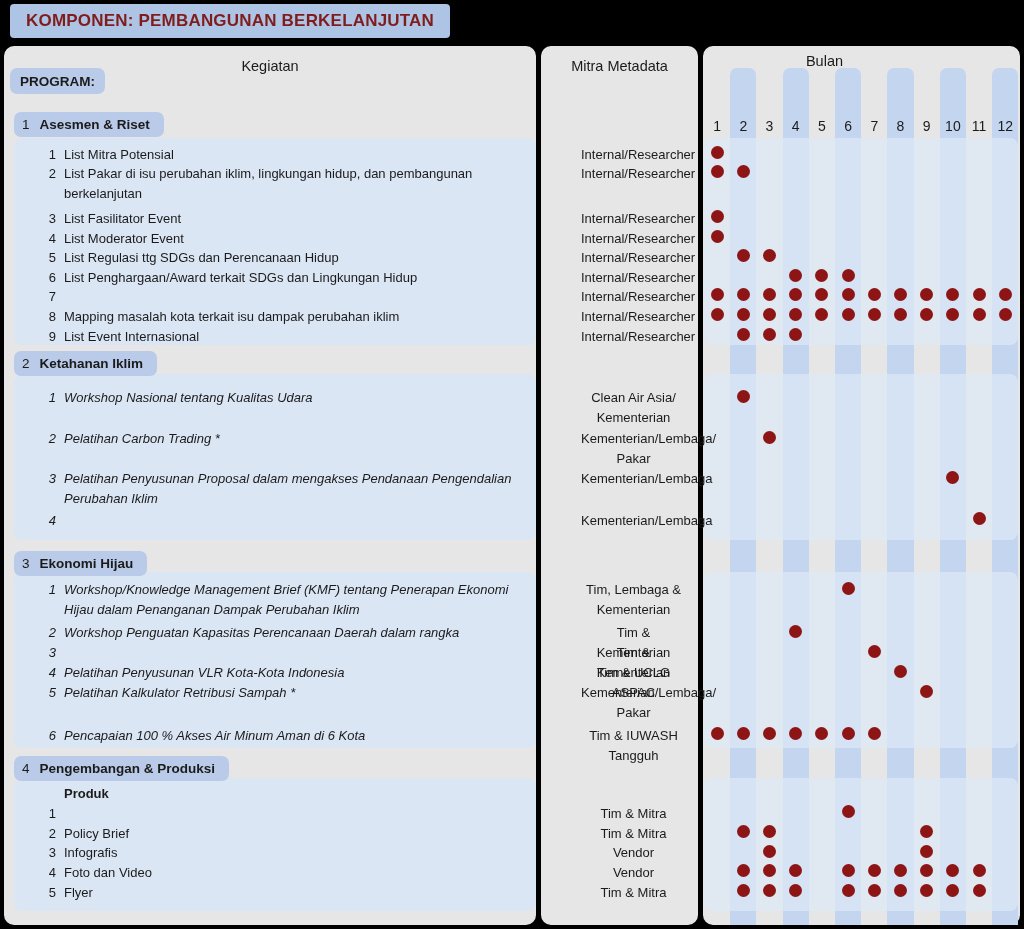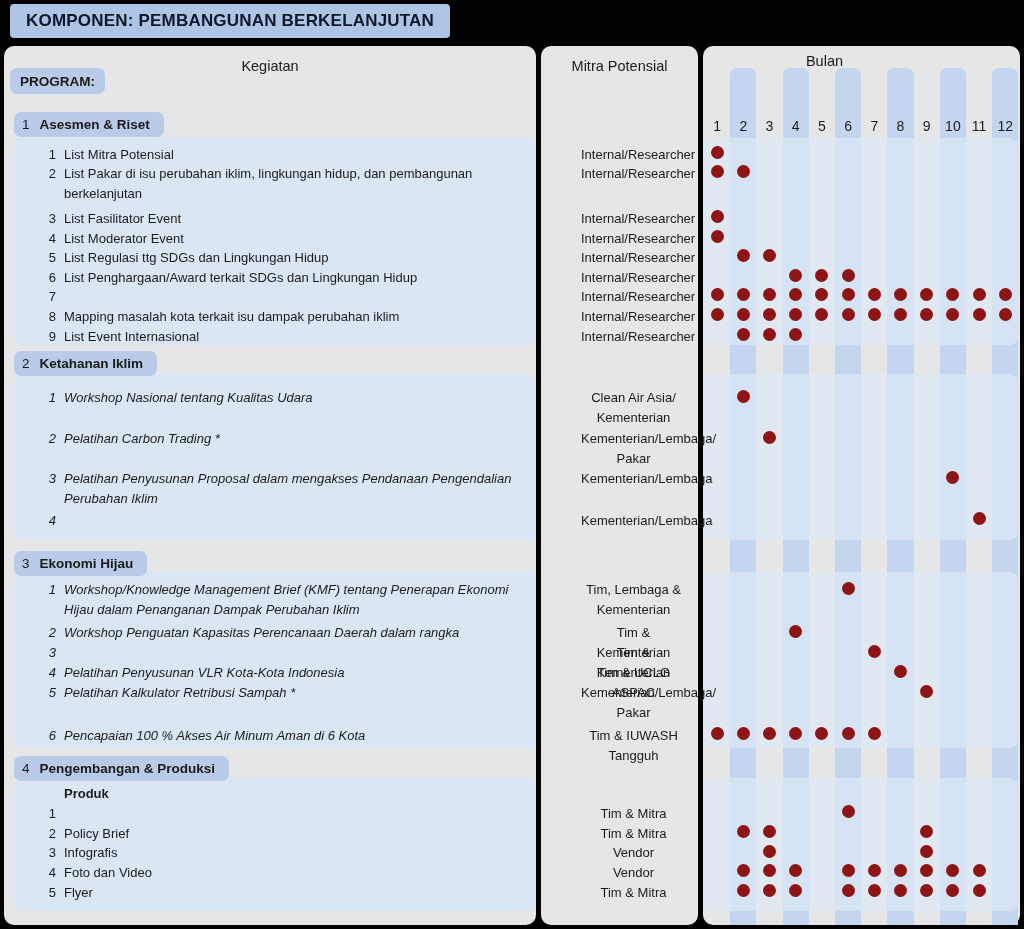--- a/index.html
+++ b/index.html
@@ -21,21 +21,21 @@
     position: absolute;
     left: 10px; top: 4px;
     height: 34px;
     padding: 0 16px;
     display: flex; align-items: center;
     background: #aec4e4;
     border-radius: 4px;
     font-size: 17px;
     font-weight: bold;
     letter-spacing: 0.2px;
-    color: #0f172a;
+    color: #7f1d1d;
     white-space: nowrap;
   }
 
   
   .panel {
     position: absolute;
     background: #e6e6e6;
     border-radius: 10px;
   }
   #panel-left   { left: 4px;   top: 46px; width: 532px; height: 879px; }
@@ -208,38 +208,38 @@
       <div class="grp-bg" style="left: 14px; top: 778px; width: 522px; height: 133px;"></div>
       <div class="body-wash" style="left: 704px; top: 778px; width: 314px; height: 133px;"></div>
     </div>
 
   <div id="gutters">
       <div class="gap" style="left: 536px; top: 46px; width: 5px; height: 879px;"></div>
       <div class="gap" style="left: 698px; top: 46px; width: 5px; height: 879px;"></div>
     </div>
 
   <div class="hdr" id="hdr-kegiatan">Kegiatan</div>
-  <div class="hdr" id="hdr-mitra">Mitra Potensial</div>
+  <div class="hdr" id="hdr-mitra">Mitra Metadata</div>
   <div class="hdr" id="hdr-bulan">Bulan</div>
   <div class="program-pill">PROGRAM:</div>
 
   <div id="content">
       <div class="sec-pill" style="left: 14px; top: 112px;">
         <span class="num">1</span>
         <span class="nm">Asesmen &amp; Riset</span>
       </div>
       <div class="act" style="left: 64px; top: 145px; width: 462px;"><span class="n">1</span><span>List Mitra Potensial</span></div>
       <div class="mitra" style="top: 145px;">Internal/Researcher</div>
       <div class="act" style="left: 64px; top: 164px; width: 462px;"><span class="n">2</span><span>List Pakar di isu perubahan iklim, lingkungan hidup, dan pembangunan berkelanjutan</span></div>
       <div class="mitra" style="top: 164px;">Internal/Researcher</div>
       <div class="act" style="left: 64px; top: 209px; width: 462px;"><span class="n">3</span><span>List Fasilitator Event</span></div>
       <div class="mitra" style="top: 209px;">Internal/Researcher</div>
       <div class="act" style="left: 64px; top: 229px; width: 462px;"><span class="n">4</span><span>List Moderator Event</span></div>
       <div class="mitra" style="top: 229px;">Internal/Researcher</div>
-      <div class="act" style="left: 64px; top: 248px; width: 462px;"><span class="n">5</span><span>List Regulasi ttg SDGs dan Lingkungan Hidup</span></div>
+      <div class="act" style="left: 64px; top: 248px; width: 462px;"><span class="n">5</span><span>List Regulasi ttg SDGs dan Perencanaan Hidup</span></div>
       <div class="mitra" style="top: 248px;">Internal/Researcher</div>
       <div class="act" style="left: 64px; top: 268px; width: 462px;"><span class="n">6</span><span>List Penghargaan/Award terkait SDGs dan Lingkungan Hidup</span></div>
       <div class="mitra" style="top: 268px;">Internal/Researcher</div>
       <div class="act" style="left: 64px; top: 287px; width: 462px;"><span class="n">7</span></div>
       <div class="mitra" style="top: 287px;">Internal/Researcher</div>
       <div class="act" style="left: 64px; top: 307px; width: 462px;"><span class="n">8</span><span>Mapping masalah kota terkait isu dampak perubahan iklim</span></div>
       <div class="mitra" style="top: 307px;">Internal/Researcher</div>
       <div class="act" style="left: 64px; top: 327px; width: 462px;"><span class="n">9</span><span>List Event Internasional</span></div>
       <div class="mitra" style="top: 327px;">Internal/Researcher</div>
       <div class="sec-pill" style="left: 14px; top: 351px;">

